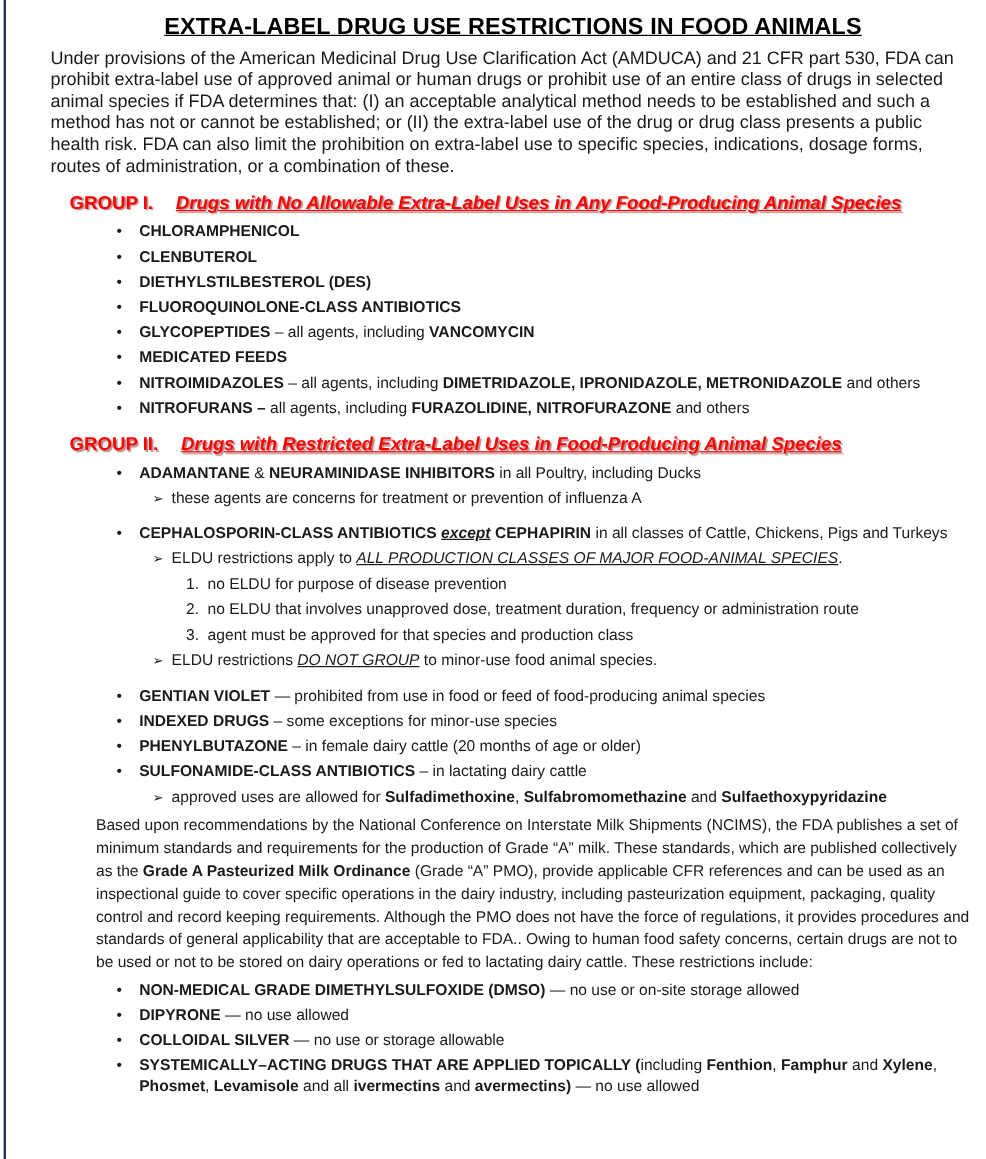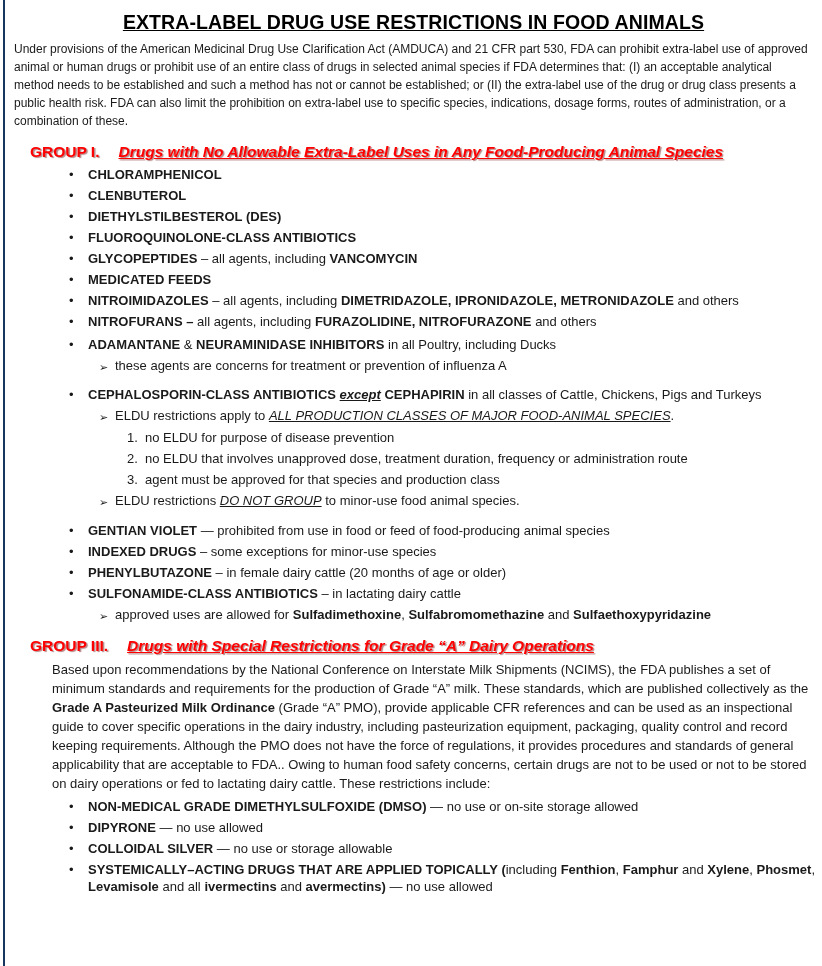--- a/index.html
+++ b/index.html
@@ -6,33 +6,34 @@
   body{
     width:822px;height:966px;overflow:hidden;position:relative;
     font-family:"Liberation Sans","DejaVu Sans",sans-serif;
     color:#1a1a1a;
     -webkit-font-smoothing:antialiased;
   }
   .page{
     position:absolute;top:0;left:3px;right:0;bottom:0;
     border-left:2.5px solid var(--navy,#17365D);
     background:#fff;
+    padding-left:28px;
   }
   .doctitle{
     text-align:center;
     font-size:19.5px;
     font-weight:700;
     text-decoration:underline;
     color:#000;
     margin:11px 10px 6px 10px;
     letter-spacing:.1px;
   }
   .intro{
     margin:2px 9px 0 9px;
-    font-size:12px;
+    font-size:15px;
     line-height:18px;
     text-align:left;
   }
   .ghead{
     margin:13px 4px 0 25px;
     font-size:15.5px;
     font-weight:700;
     color:var(--red,#FF0000);
     text-shadow:1.4px 1.4px 1px rgba(120,30,30,.55);
     white-space:nowrap;
@@ -104,20 +105,21 @@
         </div>
         <div class="item l1">
           <span class="marker">•</span>
           <span class="itext"><span class="b">NITROIMIDAZOLES</span><span> – all agents, including </span><span class="b">DIMETRIDAZOLE, IPRONIDAZOLE, METRONIDAZOLE</span><span> and others</span></span>
         </div>
         <div class="item l1">
           <span class="marker">•</span>
           <span class="itext"><span class="b">NITROFURANS –</span><span> all agents, including </span><span class="b">FURAZOLIDINE, NITROFURAZONE</span><span> and others</span></span>
         </div>
       </div>
+      <div class="ghead"><span>GROUP II.</span><span class="gtitle">Drugs with Restricted Extra-Label Uses in Food-Producing Animal Species</span></div>
       <div class="list">
         <div class="item l1 first">
           <span class="marker">•</span>
           <span class="itext"><span class="b">ADAMANTANE</span><span> &amp; </span><span class="b">NEURAMINIDASE INHIBITORS</span><span> in all Poultry, including Ducks</span></span>
         </div>
         <div class="item l2">
           <span class="marker">➢</span>
           <span class="itext"><span>these agents are concerns for treatment or prevention of influenza A</span></span>
         </div>
         <div class="item l1 gap">
@@ -158,21 +160,20 @@
         </div>
         <div class="item l1">
           <span class="marker">•</span>
           <span class="itext"><span class="b">SULFONAMIDE-CLASS ANTIBIOTICS</span><span> – in lactating dairy cattle</span></span>
         </div>
         <div class="item l2">
           <span class="marker">➢</span>
           <span class="itext"><span>approved uses are allowed for </span><span class="b">Sulfadimethoxine</span><span>, </span><span class="b">Sulfabromomethazine</span><span> and </span><span class="b">Sulfaethoxypyridazine</span></span>
         </div>
       </div>
-      <div class="ghead"><span>GROUP III.</span><span class="gtitle">Drugs with Special Restrictions for  Grade “A” Dairy Operations</span></div>
       <p class="gpara"><span>Based upon recommendations by the National Conference on Interstate Milk Shipments (NCIMS), the FDA publishes a set of minimum standards and requirements for the production of Grade “A” milk.  These standards, which are published collectively as the </span><span class="b">Grade A Pasteurized Milk Ordinance</span><span> (Grade “A” PMO), provide applicable CFR references and can be used as an inspectional guide to cover specific operations in the dairy industry, including pasteurization equipment, packaging, quality control and record keeping requirements. Although the PMO does not have the force of regulations, it provides procedures and standards of general applicability that are acceptable to FDA..  Owing to human food safety concerns, certain drugs are not to be used or not to be stored on dairy operations or fed to lactating dairy cattle.  These restrictions include:</span></p>
       <div class="list">
         <div class="item l1 first">
           <span class="marker">•</span>
           <span class="itext"><span class="b">NON-MEDICAL GRADE DIMETHYLSULFOXIDE (DMSO)</span><span> — no use or on-site storage allowed</span></span>
         </div>
         <div class="item l1">
           <span class="marker">•</span>
           <span class="itext"><span class="b">DIPYRONE</span><span> — no use allowed</span></span>
         </div>

